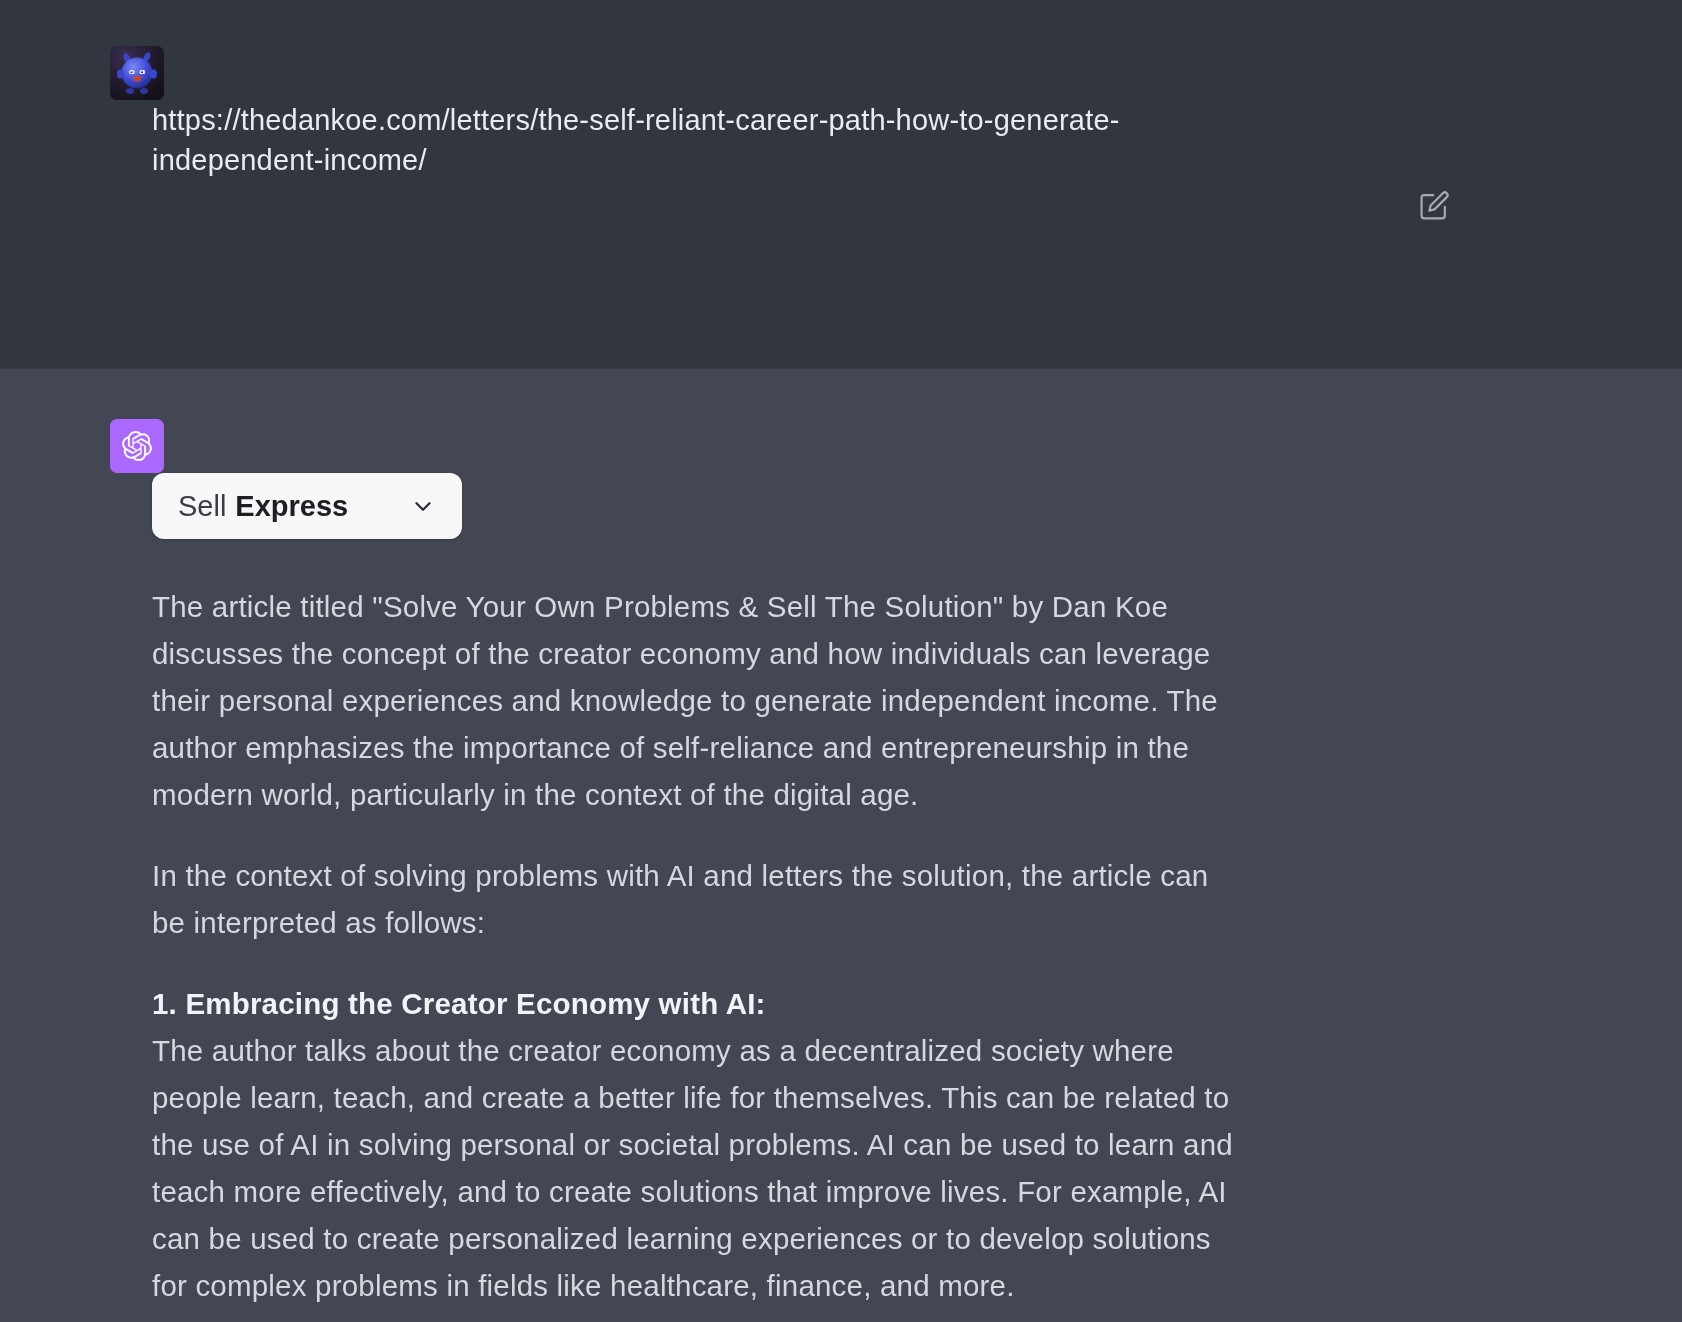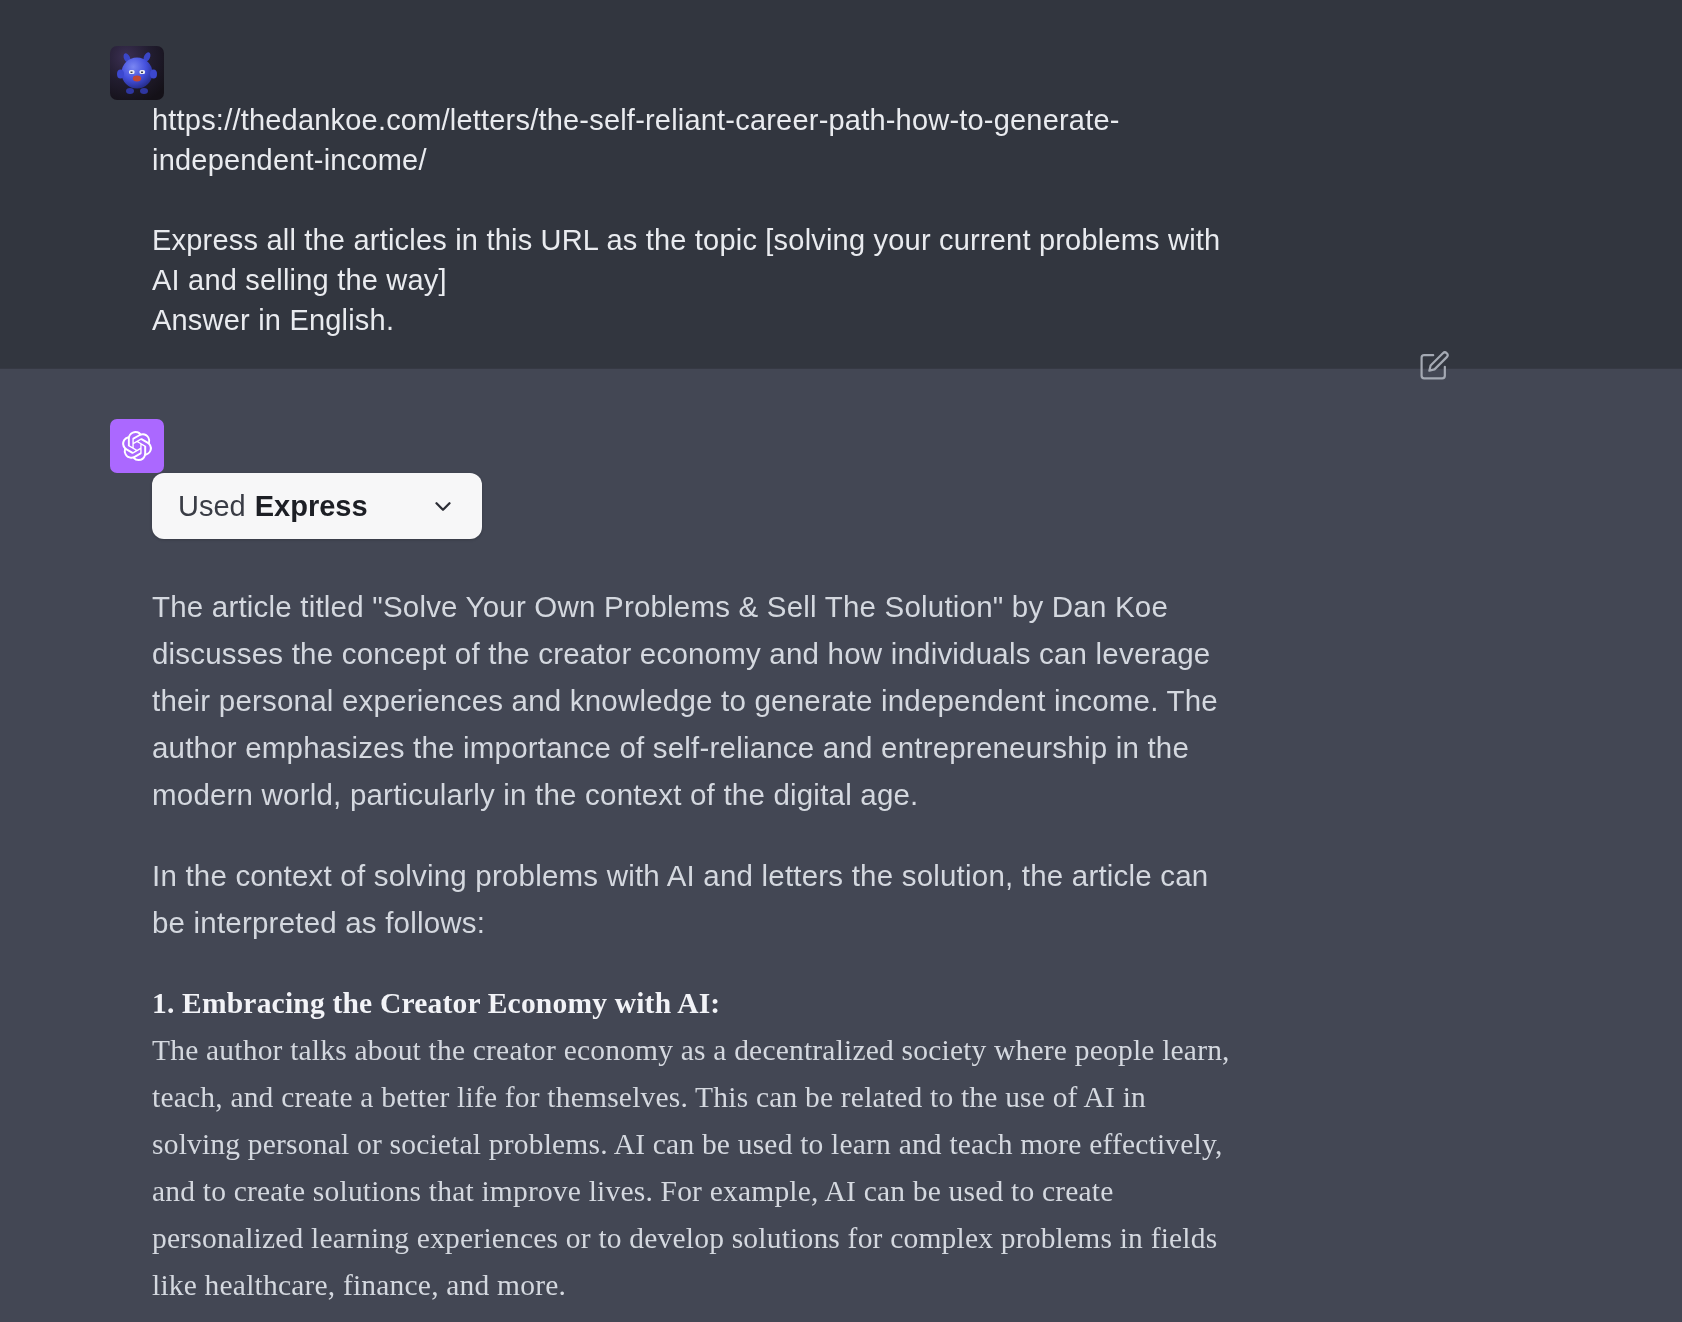--- a/index.html
+++ b/index.html
@@ -64,21 +64,21 @@
   .plugin-btn .plugin-name { font-weight: 700; margin-left: 9px; color: #1d1f25; }
   .plugin-btn .chev { margin-left: 62px; display: inline-flex; color: #2c2e36; }
 
   
   .assistant-text {
     margin-top: 44px;
     color: #d4d8df;
     font-size: 29.5px; line-height: 47px; letter-spacing: 0.2px;
   }
   .assistant-text p { margin: 0 0 34px 0; }
-  .assistant-text p:last-child { margin-bottom: 0; font-family: Liberation Serif, serif; }
+  .assistant-text p:last-child { margin-bottom: 0; }
   .md-heading { font-weight: 700; color: #f2f3f7; }
 </style>
 </head>
 <body>
 
 <div class="section section-user">
   <div class="row">
     <span class="avatar">
       <svg width="54" height="54" viewBox="0 0 54 54">
         <defs>
@@ -106,24 +106,20 @@
         <ellipse cx="27" cy="32.5" rx="4.2" ry="3" fill="#c24734"></ellipse>
         <ellipse cx="20" cy="45" rx="4" ry="3" fill="#2e36a0"></ellipse>
         <ellipse cx="34" cy="45" rx="4" ry="3" fill="#2e36a0"></ellipse>
       </svg>
     </span>
 
     <div class="content user-text">
       <div class="block">
         <p class="line url-line">https://thedankoe.com/letters/the-self-reliant-career-path-how-to-generate-independent-income/</p>
       </div>
-      <div class="block">
-        <p class="line">Express all the articles in this URL as the topic [solving your current problems with AI and selling the way]</p>
-        <p class="line">Answer in English.</p>
-      </div>
     </div>
 
     <div class="gutter gutter-user">
       <button class="icon-btn" title="">
         <span>
           <svg width="31" height="31" viewBox="0 0 24 24" fill="none" stroke="currentColor" stroke-width="1.7" stroke-linecap="round" stroke-linejoin="round">
             <path d="M11 4H4a2 2 0 0 0-2 2v14a2 2 0 0 0 2 2h14a2 2 0 0 0 2-2v-7"></path>
             <path d="M18.5 2.5a2.121 2.121 0 0 1 3 3L12 15l-4 1 1-4 9.5-9.5z"></path>
           </svg>
         </span>
@@ -137,21 +133,21 @@
     <span class="avatar" style="background:#ab68ff;">
       <svg width="54" height="54" viewBox="0 0 54 54">
         <g transform="translate(12,12) scale(1.25)">
           <path fill="#ffffff" d="M22.2819 9.8211a5.9847 5.9847 0 0 0-.5157-4.9108 6.0462 6.0462 0 0 0-6.5098-2.9A6.0651 6.0651 0 0 0 4.9807 4.1818a5.9847 5.9847 0 0 0-3.9977 2.9 6.0462 6.0462 0 0 0 .7427 7.0966 5.98 5.98 0 0 0 .511 4.9107 6.051 6.051 0 0 0 6.5146 2.9001A5.9847 5.9847 0 0 0 13.2599 24a6.0557 6.0557 0 0 0 5.7718-4.2058 5.9894 5.9894 0 0 0 3.9977-2.9001 6.0557 6.0557 0 0 0-.7475-7.0729zm-9.022 12.6081a4.4755 4.4755 0 0 1-2.8764-1.0408l.1419-.0804 4.7783-2.7582a.7948.7948 0 0 0 .3927-.6813v-6.7369l2.02 1.1686a.071.071 0 0 1 .038.0615v5.5826a4.504 4.504 0 0 1-4.4945 4.4849zm-9.6607-4.1254a4.4708 4.4708 0 0 1-.5346-3.0137l.142.0852 4.783 2.7582a.7712.7712 0 0 0 .7806 0l5.8428-3.3685v2.3324a.0804.0804 0 0 1-.0332.0615L9.74 19.9502a4.4992 4.4992 0 0 1-6.1408-1.6464zM2.3408 7.8956a4.485 4.485 0 0 1 2.3655-1.9728V11.6a.7664.7664 0 0 0 .3879.6765l5.8144 3.3543-2.0201 1.1685a.0757.0757 0 0 1-.071 0l-4.8303-2.7865A4.504 4.504 0 0 1 2.3408 7.8956zm16.5963 3.8558L13.1038 8.364 15.1192 7.2a.0757.0757 0 0 1 .071 0l4.8303 2.7913a4.4944 4.4944 0 0 1-.6765 8.1042v-5.6772a.79.79 0 0 0-.407-.667zm2.0107-3.0231l-.142-.0852-4.7735-2.7818a.7759.7759 0 0 0-.7854 0L9.409 9.2297V6.8974a.0662.0662 0 0 1 .0284-.0615l4.8303-2.7866a4.4992 4.4992 0 0 1 6.6802 4.66zM8.3065 12.863l-2.02-1.1638a.0804.0804 0 0 1-.038-.0567V6.0742a4.4992 4.4992 0 0 1 7.3757-3.4537l-.142.0805L8.704 5.459a.7948.7948 0 0 0-.3927.6813zm1.0976-2.3654l2.602-1.4998 2.6069 1.4998v2.9994l-2.5974 1.4997-2.6067-1.4997z"></path>
         </g>
       </svg>
     </span>
 
     <div class="content">
       <button class="plugin-btn">
-        <span class="prefix">Used</span>
+        <span class="prefix">Sell</span>
         <span class="plugin-name">Express</span>
         <span class="chev">
           <svg width="26" height="26" viewBox="0 0 24 24" fill="none" stroke="currentColor" stroke-width="2.1" stroke-linecap="round" stroke-linejoin="round">
             <polyline points="6 9.5 12 15.5 18 9.5"></polyline>
           </svg>
         </span>
       </button>
 
       <div class="assistant-text">
         <p>The article titled "Solve Your Own Problems &amp; Sell The Solution" by Dan Koe discusses the concept of the creator economy and how individuals can leverage their personal experiences and knowledge to generate independent income. The author emphasizes the importance of self-reliance and entrepreneurship in the modern world, particularly in the context of the digital age.</p>

